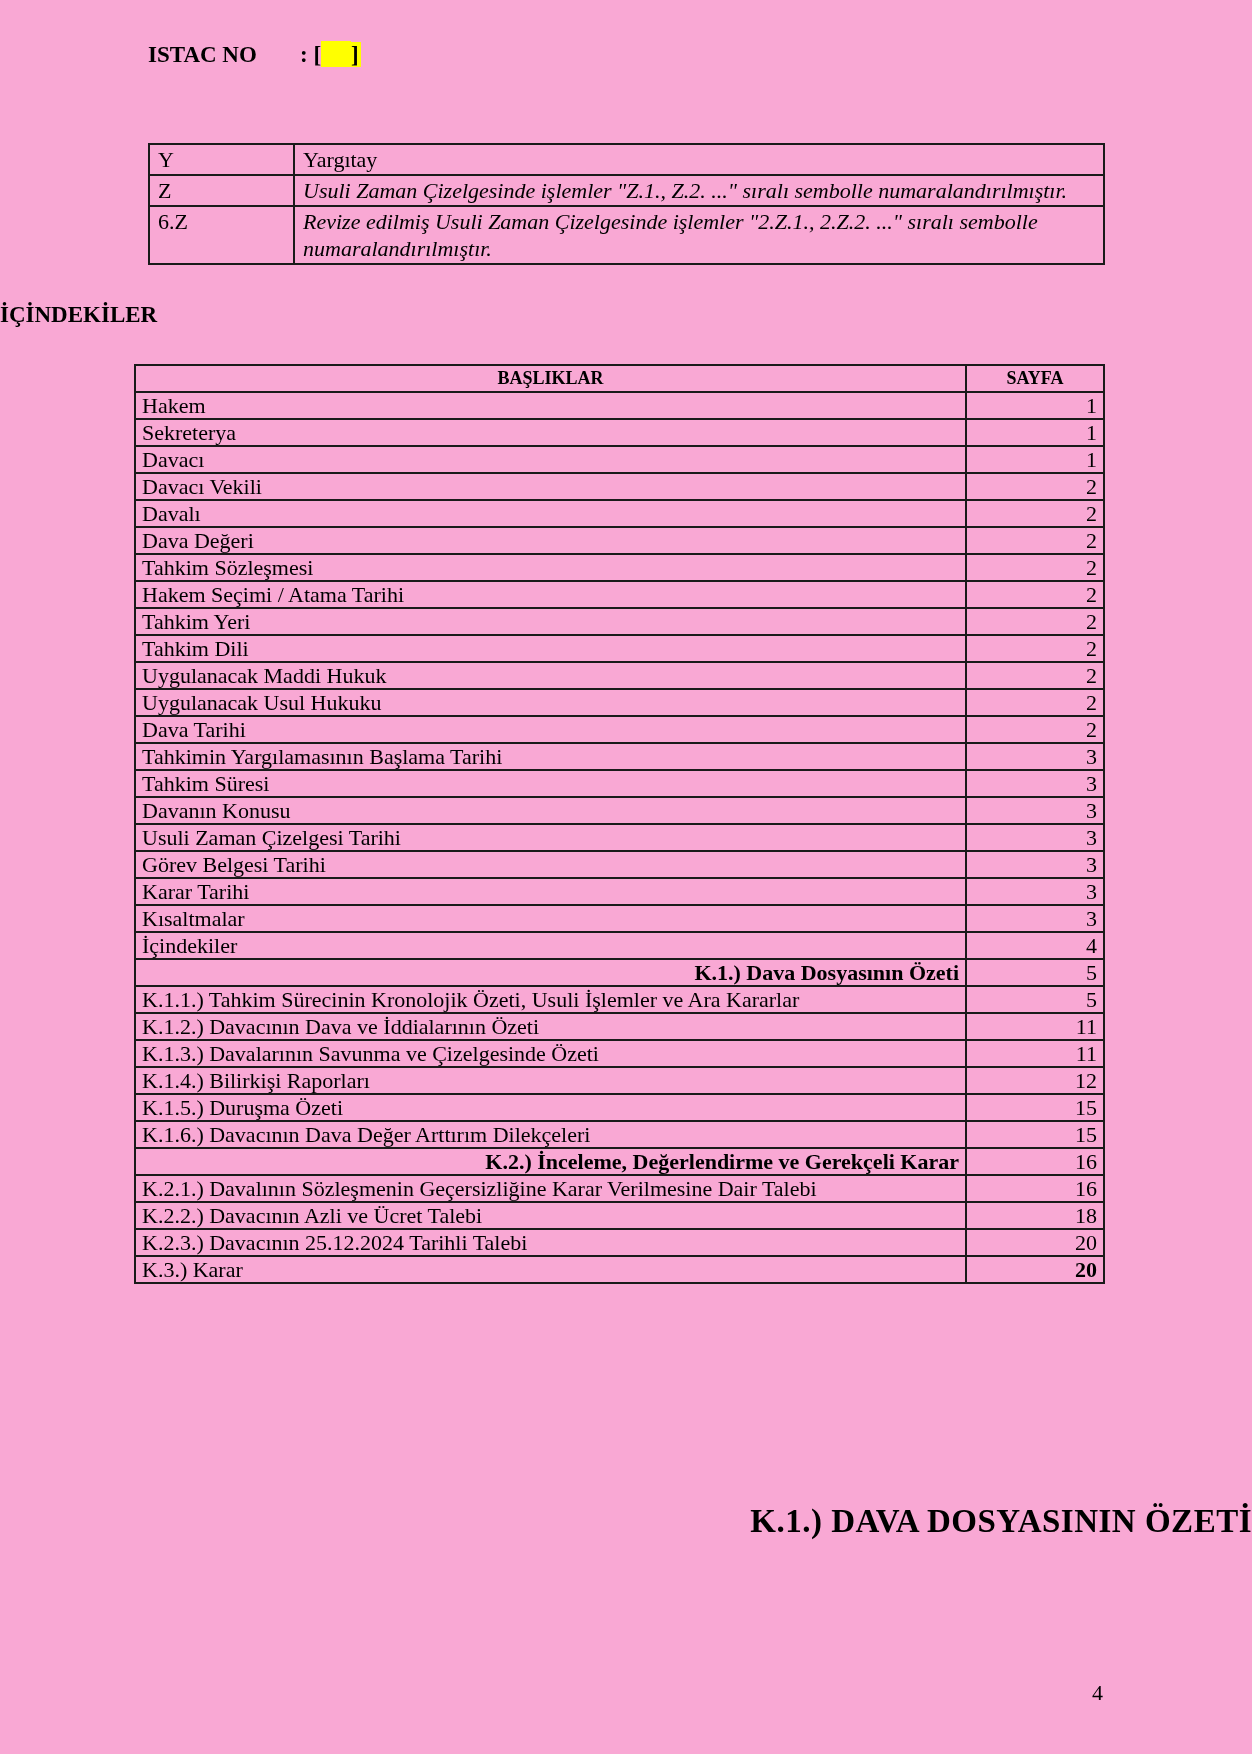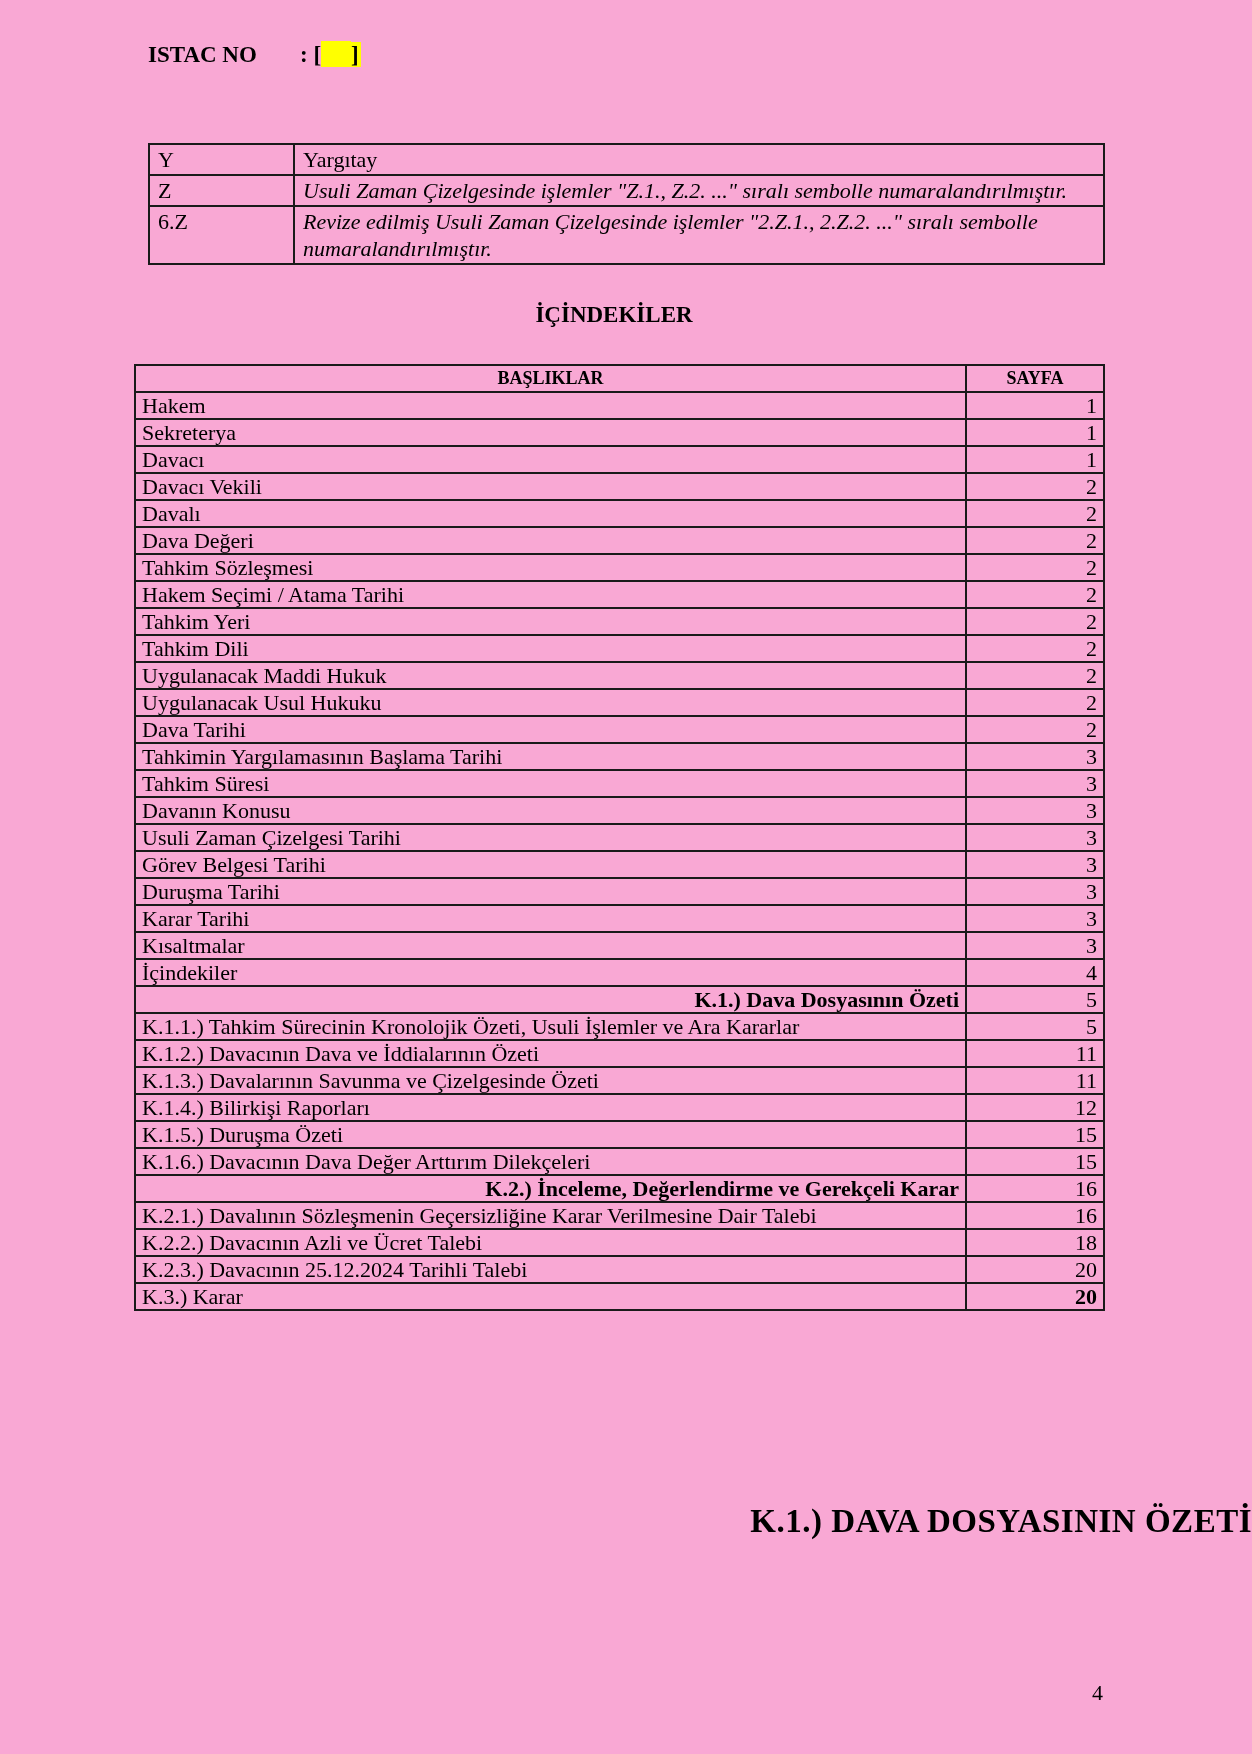--- a/index.html
+++ b/index.html
@@ -45,21 +45,21 @@
     vertical-align: top;
   }
   .abbr-table td.it { font-style: italic; }
 
   
   .toc-title {
     position: absolute;
     top: 302px;
     left: 0;
     width: 1228px;
-    text-align: center;
+    text-align: left;
     font-size: 23px;
     font-weight: bold;
   }
 
   
   .toc-table {
     position: absolute;
     top: 364px;
     left: 134px;
     width: 969px;
@@ -207,24 +207,20 @@
         </tr>
         <tr>
           <td class="t">Usuli Zaman Çizelgesi Tarihi</td>
           <td class="pg">3</td>
         </tr>
         <tr>
           <td class="t">Görev Belgesi Tarihi</td>
           <td class="pg">3</td>
         </tr>
         <tr>
-          <td class="t">Duruşma Tarihi</td>
-          <td class="pg">3</td>
-        </tr>
-        <tr>
           <td class="t">Karar Tarihi</td>
           <td class="pg">3</td>
         </tr>
         <tr>
           <td class="t">Kısaltmalar</td>
           <td class="pg">3</td>
         </tr>
         <tr>
           <td class="t">İçindekiler</td>
           <td class="pg">4</td>

